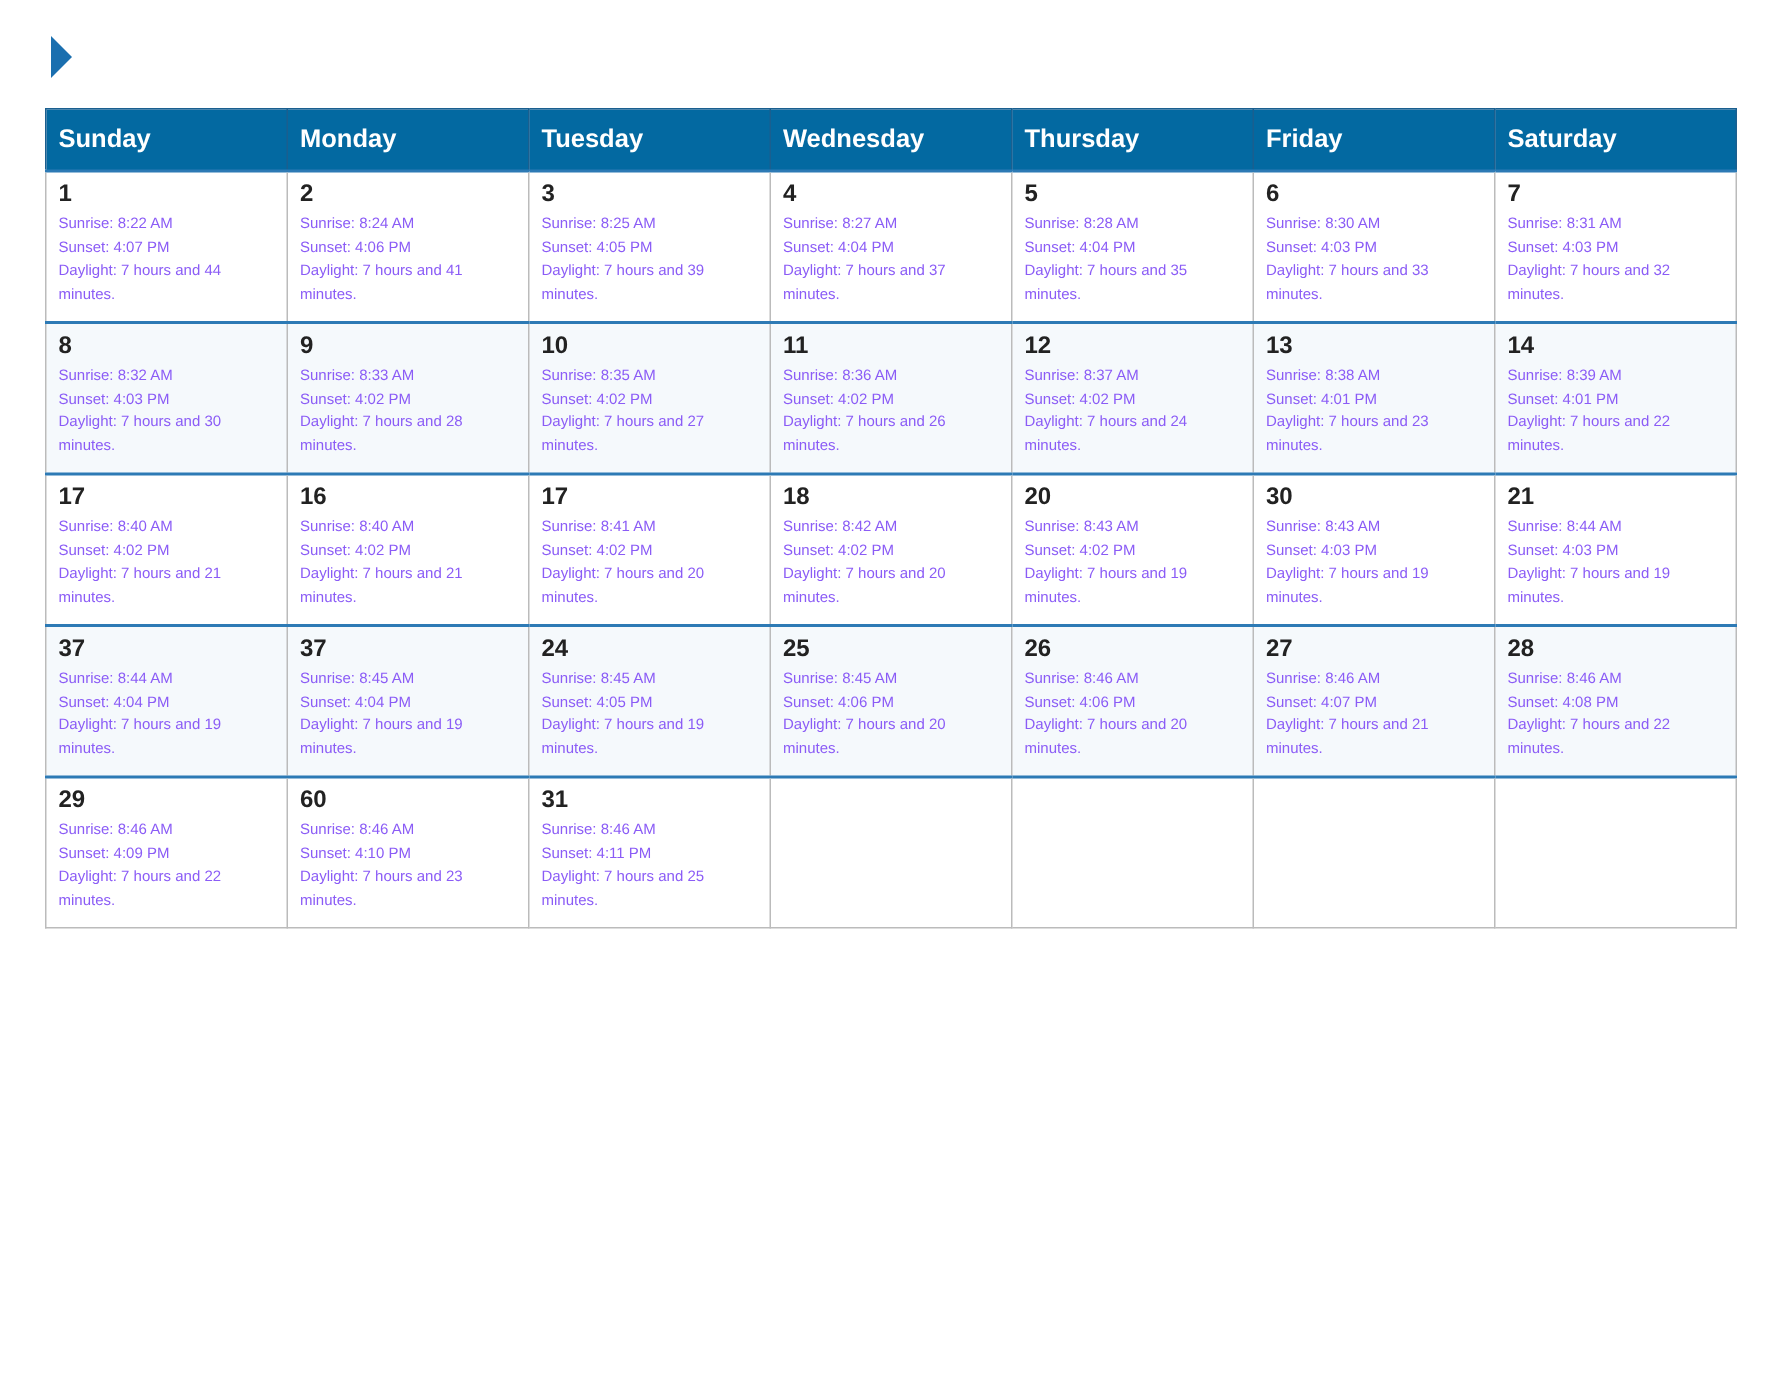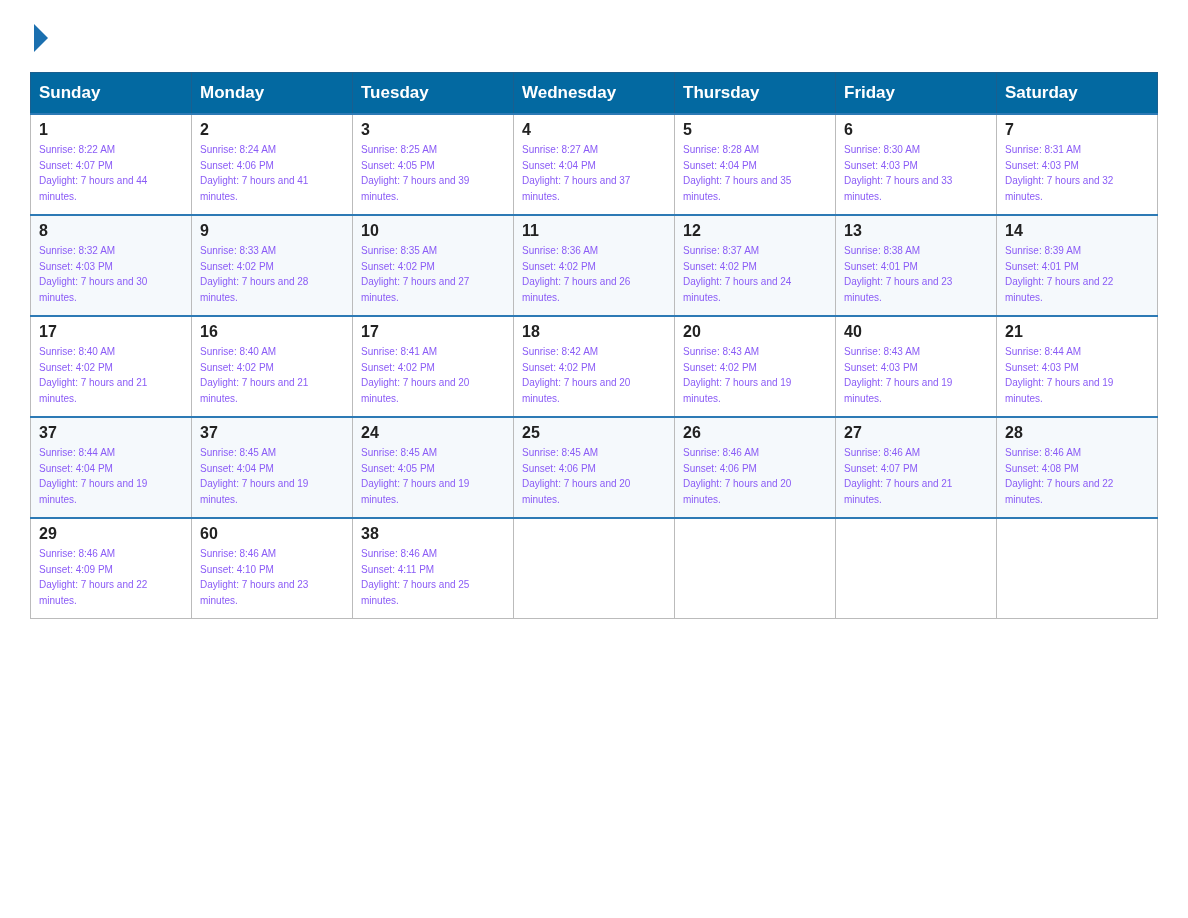--- a/index.html
+++ b/index.html
@@ -213,21 +213,21 @@
         </td>
         <td>
           <span class="day-number">18</span>
           <div class="day-info">Sunrise: 8:42 AM<br>Sunset: 4:02 PM<br>Daylight: 7 hours and 20 minutes.</div>
         </td>
         <td>
           <span class="day-number">20</span>
           <div class="day-info">Sunrise: 8:43 AM<br>Sunset: 4:02 PM<br>Daylight: 7 hours and 19 minutes.</div>
         </td>
         <td>
-          <span class="day-number">40</span>
+          <span class="day-number">30</span>
           <div class="day-info">Sunrise: 8:43 AM<br>Sunset: 4:03 PM<br>Daylight: 7 hours and 19 minutes.</div>
         </td>
         <td>
           <span class="day-number">21</span>
           <div class="day-info">Sunrise: 8:44 AM<br>Sunset: 4:03 PM<br>Daylight: 7 hours and 19 minutes.</div>
         </td>
       </tr>
       <tr class="week-row">
         <td>
           <span class="day-number">37</span>
@@ -261,21 +261,21 @@
       <tr class="week-row">
         <td>
           <span class="day-number">29</span>
           <div class="day-info">Sunrise: 8:46 AM<br>Sunset: 4:09 PM<br>Daylight: 7 hours and 22 minutes.</div>
         </td>
         <td>
           <span class="day-number">60</span>
           <div class="day-info">Sunrise: 8:46 AM<br>Sunset: 4:10 PM<br>Daylight: 7 hours and 23 minutes.</div>
         </td>
         <td>
-          <span class="day-number">38</span>
+          <span class="day-number">31</span>
           <div class="day-info">Sunrise: 8:46 AM<br>Sunset: 4:11 PM<br>Daylight: 7 hours and 25 minutes.</div>
         </td>
         <td class="empty-cell"></td>
         <td class="empty-cell"></td>
         <td class="empty-cell"></td>
         <td class="empty-cell"></td>
       </tr>
     </tbody>
 </table>
 

